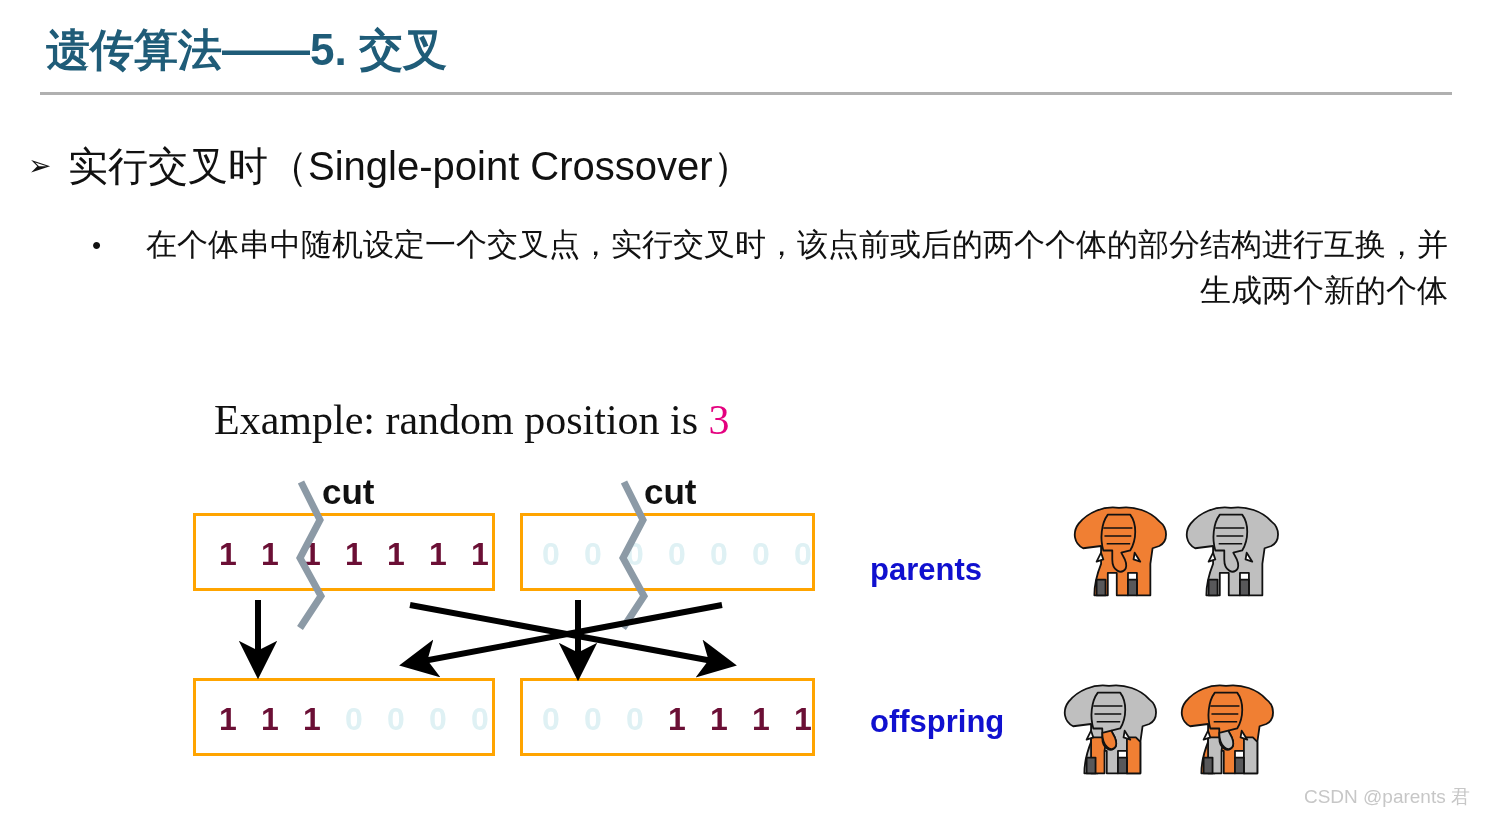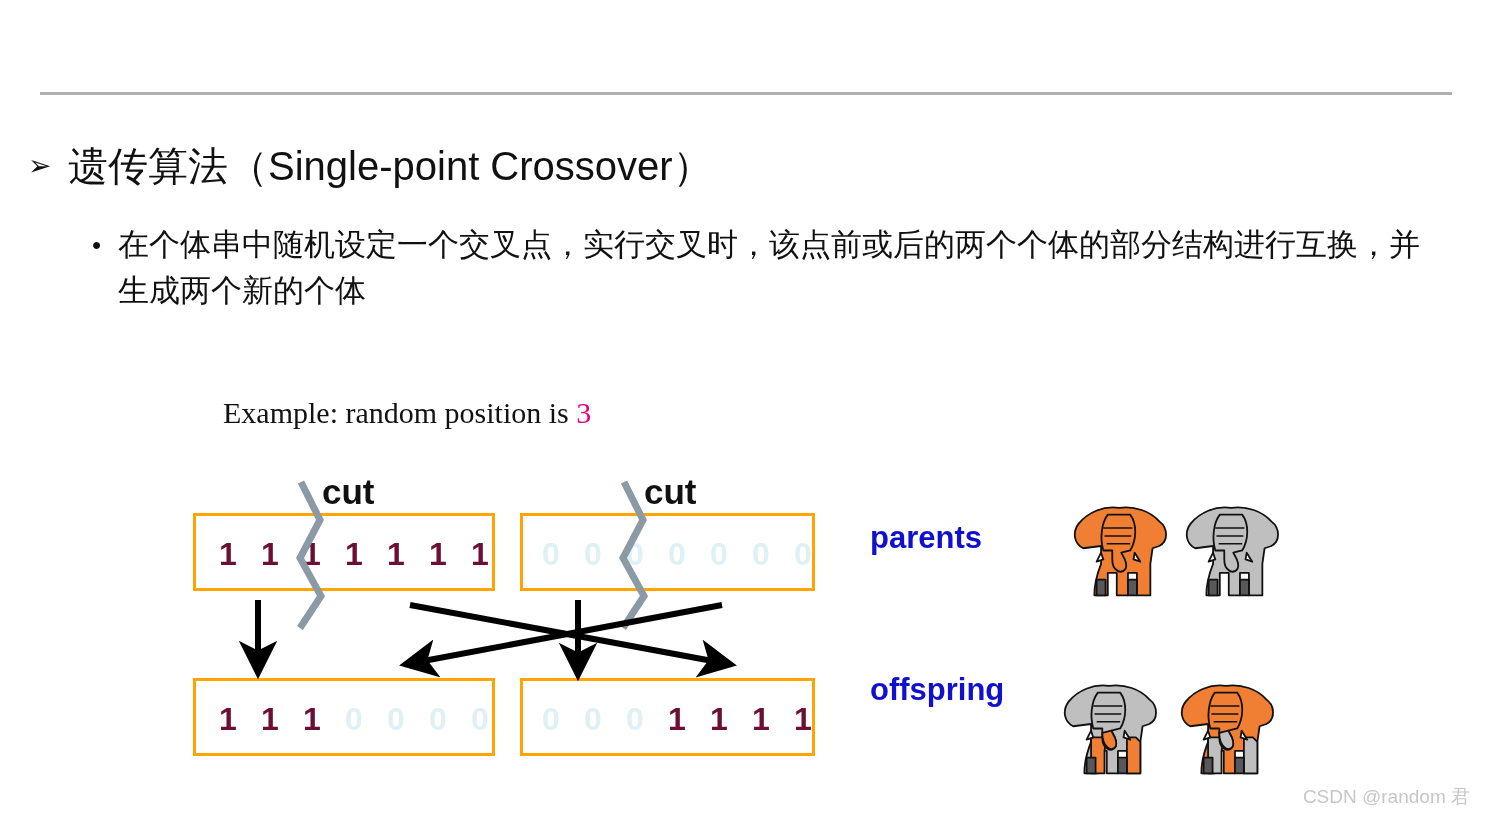--- a/index.html
+++ b/index.html
@@ -76,33 +76,32 @@
     color: #111111;
     line-height: 46px;
     width: 26px;
     flex: 0 0 26px;
   }
   #level2-text {
     font-size: 31px;
     color: #111111;
     line-height: 46px;
     width: 1330px;
-    text-align: left;
+    text-align: right;
   }
 
   
   #example-caption {
     position: absolute;
     left: 214px;
     top: 396px;
     font-family: "Liberation Serif", serif;
-    font-size: 30px;
-    color: #111111;
-    white-space: nowrap;
-    margin-left: 9px;
+    font-size: 42px;
+    color: #111111;
+    white-space: nowrap;
   }
   #example-position {
     color: #E4007F;
   }
 
   
   #diagram {
     position: absolute;
     left: 0;
     top: 0;
@@ -138,44 +137,46 @@
     font-weight: bold;
     color: #111111;
   }
 
   .side-label {
     position: absolute;
     font-size: 31px;
     font-weight: bold;
     color: #1010CF;
     white-space: nowrap;
+    margin-top: 32px;
   }
 
   
   #watermark {
     position: absolute;
     right: 22px;
     bottom: 12px;
     font-size: 19px;
     color: #c7c7c7;
     white-space: nowrap;
   }
 
   svg { display: block; }
 </style>
 </head>
 <body>
 
 <div id="slide">
 
+  <div id="slide-title">遗传算法——5. 交叉</div>
   <div id="title-rule"></div>
 
   <div id="level1-bullet">
     <span id="level1-marker">➢</span>
-    <span id="level1-text">遗传算法（Single-point Crossover）</span>
+    <span id="level1-text">实行交叉时（Single-point Crossover）</span>
   </div>
 
   <div id="level2-bullet">
     <span id="level2-marker">•</span>
     <span id="level2-text">在个体串中随机设定一个交叉点，实行交叉时，该点前或后的两个个体的部分结构进行互换，并生成两个新的个体</span>
   </div>
 
   <div id="example-caption">
     <span>Example: random position is </span><span id="example-position">3</span>
   </div>
@@ -301,15 +302,15 @@
         <path d="M36 34 L 62 34 M37 41 L 61 41 M39 48 L 60 48" stroke="#111111" fill="none" stroke-width="1.3"></path>
         <path d="M34 56 L 30 64 L 36 62 Z" fill="#ffffff"></path>
         <path d="M64 56 L 69 64 L 63 62 Z" fill="#ffffff"></path>
         <path d="M30 80 L 30 94 L 38 94 L 38 80 Z" fill="#58585A"></path>
         <path d="M58 80 L 58 94 L 66 94 L 66 80 Z" fill="#58585A"></path>
       </g>
     </svg>
 
   </div>
 
-  <div id="watermark">CSDN @random 君</div>
+  <div id="watermark">CSDN @parents 君</div>
 
 </div>
 
 </body></html>

